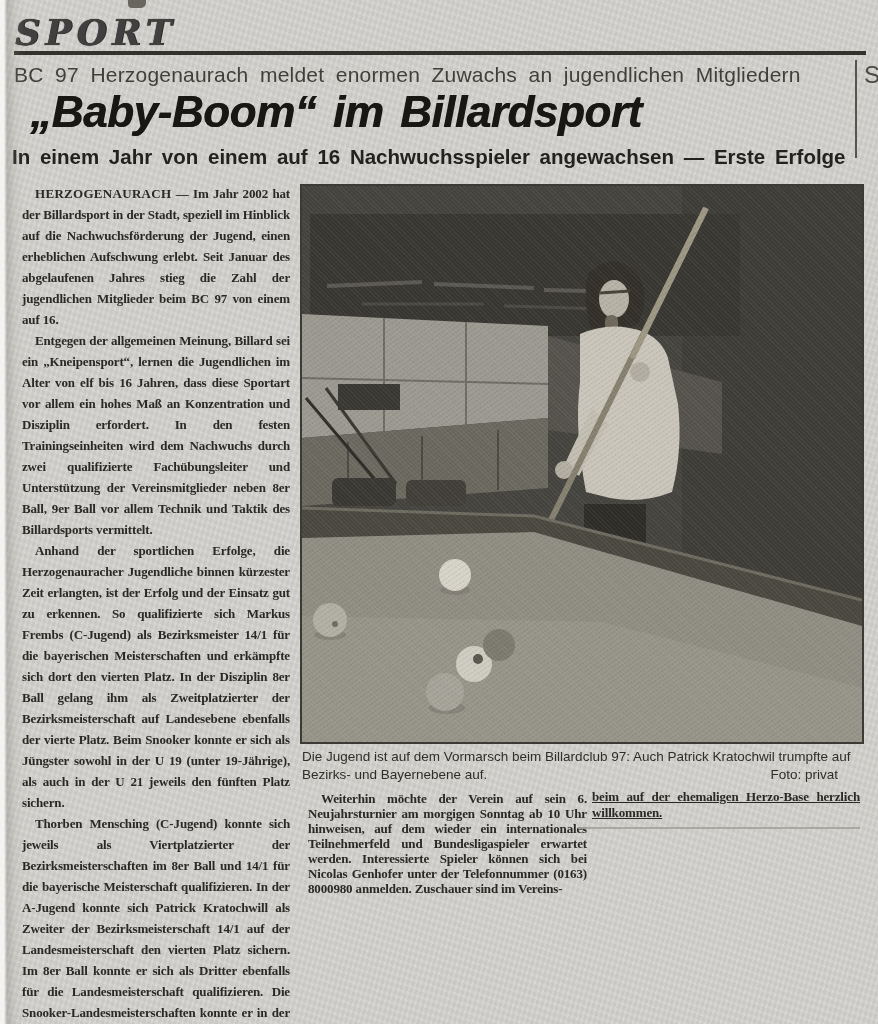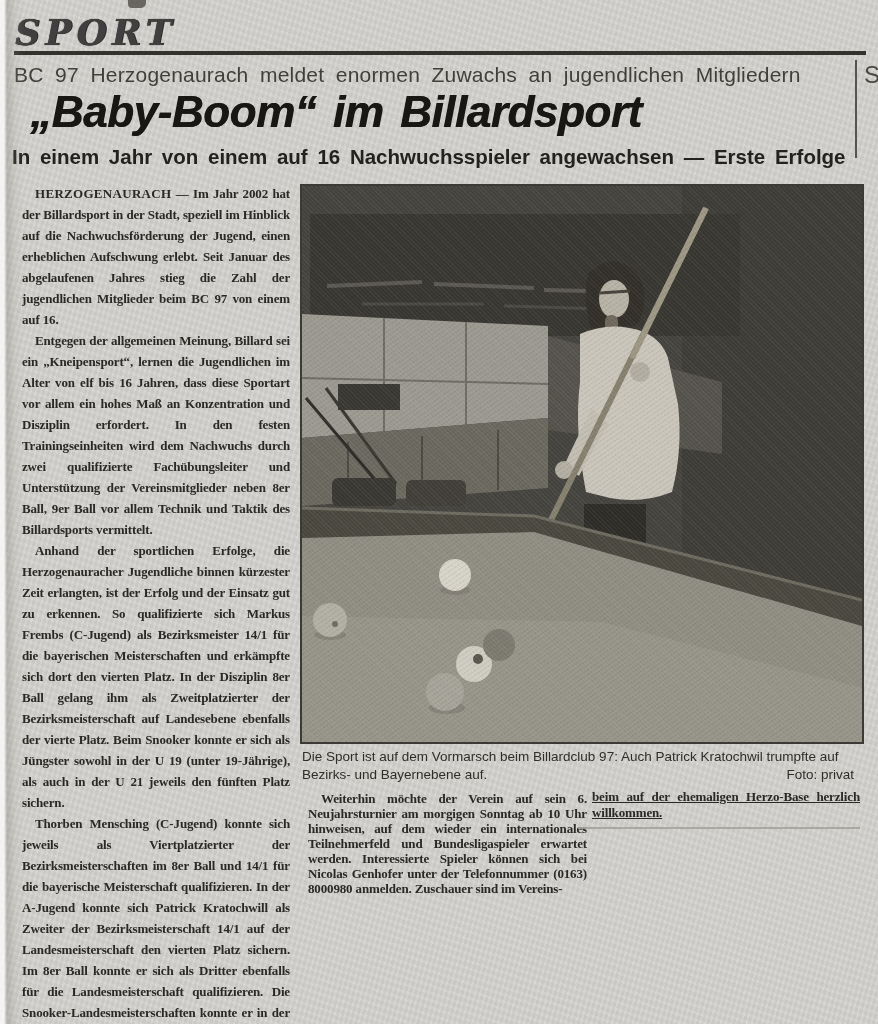--- a/index.html
+++ b/index.html
@@ -75,21 +75,21 @@
       repeating-linear-gradient(45deg, rgba(255,255,255,.05) 0 1px, rgba(0,0,0,0) 1px 3px),
       repeating-linear-gradient(-35deg, rgba(0,0,0,.06) 0 1px, rgba(0,0,0,0) 1px 4px);
   }
 
   
   .caption{
     position:absolute;left:302px;top:748px;width:552px;
     font-family:"Liberation Sans", sans-serif;font-size:13.5px;line-height:17.5px;color:#2f2e29;
   }
   .caption p{margin:0;}
-  .credit{position:absolute;right:0;top:17.5px;}
+  .credit{position:absolute;right:16px;top:17.5px;}
 
   .tear-line{position:absolute;left:578px;top:827px;width:282px;height:2px;background:#a3a19a;opacity:.85;}
 </style>
 </head>
 <body>
 
 <div class="page">
   <div class="clip">
 
     <div class="smudge-top"></div>
@@ -180,21 +180,21 @@
           <circle cx="143" cy="506" r="19" fill="#a6a399"></circle>
           <circle cx="172" cy="478" r="18" fill="#cfccc1"></circle>
           <circle cx="176" cy="473" r="5" fill="#5a574e"></circle>
           <circle cx="197" cy="459" r="16" fill="#7d7a70"></circle>
         </g>
       </svg>
       <div class="photo-grain"></div>
     </div>
 
     <div class="caption">
-      <p>Die Sport ist auf dem Vormarsch beim Billardclub 97: Auch Patrick Kratochwil trumpfte auf Bezirks- und Bayernebene auf.</p>
+      <p>Die Jugend ist auf dem Vormarsch beim Billardclub 97: Auch Patrick Kratochwil trumpfte auf Bezirks- und Bayernebene auf.</p>
       <span class="credit">Foto: privat</span>
     </div>
 
     <div class="col mid-col">
       <p>Weiterhin möchte der Verein auf sein 6. Neujahrsturnier am morgigen Sonntag ab 10 Uhr hinweisen, auf dem wieder ein internationales Teilnehmerfeld und Bundesligaspieler erwartet werden. Interessierte Spieler können sich bei Nicolas Genhofer unter der Telefonnummer (0163) 8000980 anmelden. Zuschauer sind im Vereins-</p>
     </div>
 
     <div class="col right-col">
       <p>beim auf der ehemaligen Herzo-Base herzlich willkommen.</p>
     </div>

